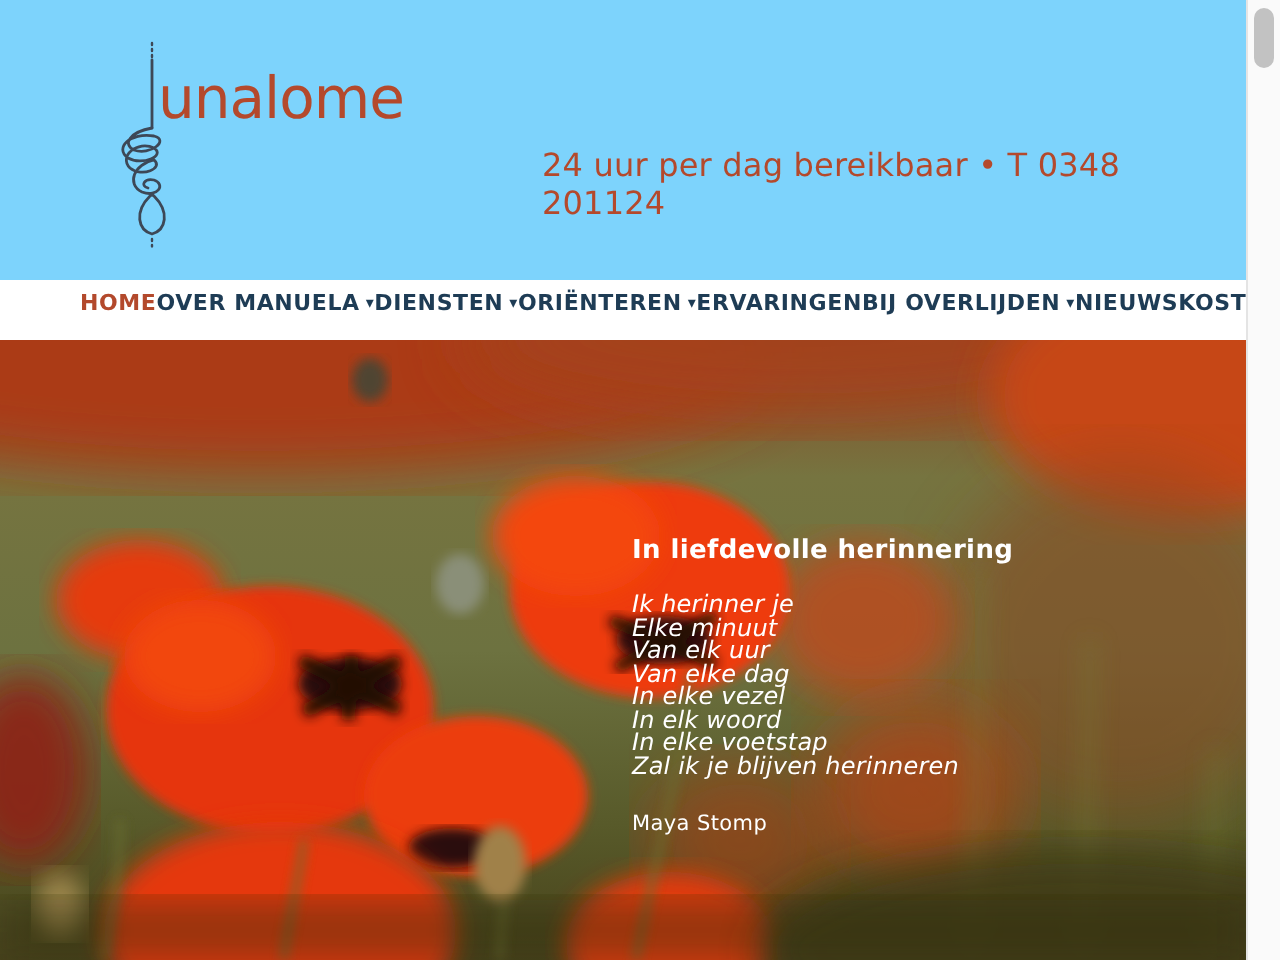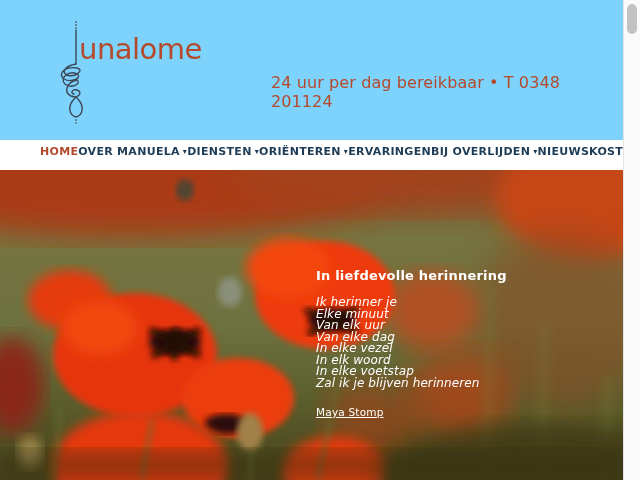--- a/index.html
+++ b/index.html
@@ -26,21 +26,21 @@
   .nav-item.active { color:#b3492c; }
   .nav-arrow { font-size:8px; color:#1e3c55; margin-left:3px; vertical-align:1px; }
 
   
   .hero { position:absolute; left:0; top:170px; width:623px; height:310px; overflow:hidden; }
   .hero svg { display:block; }
   .hero-text { position:absolute; top:98px; right:27px; width:280px; text-align:left;
                color:#ffffff; }
   .hero-heading { font-size:13px; font-weight:700; letter-spacing:0.2px; margin-bottom:14px; }
   .hero-poem { font-style:italic; font-size:12px; line-height:11.5px; letter-spacing:0.1px; }
-  .hero-attribution { margin-top:17px; font-size:10.5px; letter-spacing:0.2px;text-decoration:underline; }
+  .hero-attribution { margin-top:17px; font-size:10.5px; letter-spacing:0.2px; }
 
   
   .scrollbar { position:absolute; right:0; top:0; width:17px; height:480px;
                background:#fafafa; border-left:1px solid #e4e4e4; }
   .scroll-thumb { position:absolute; left:3px; top:4px; width:10px; height:30px;
                   border-radius:5px; background:#c2c2c2; cursor:pointer; }
 </style>
 </head>
 <body>
 

